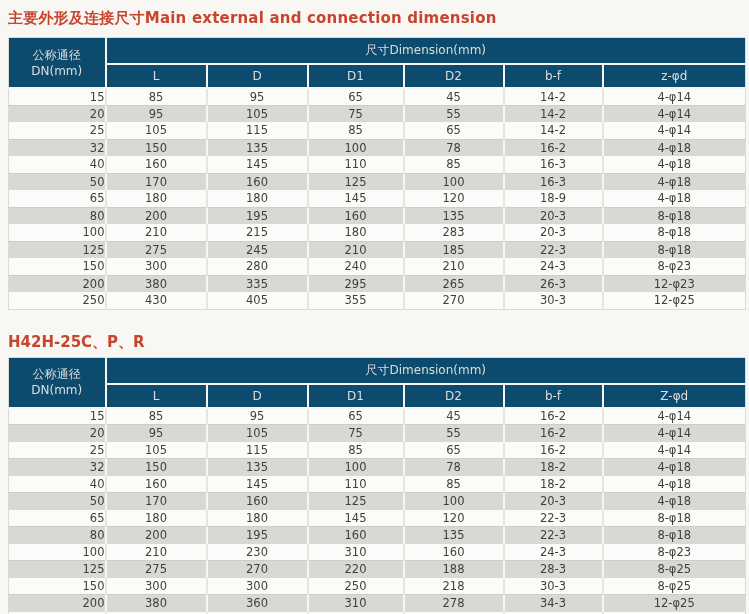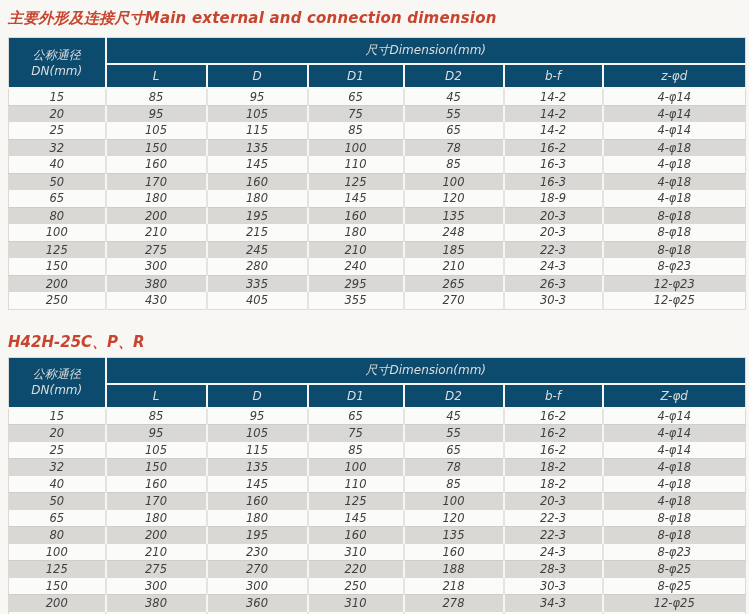--- a/index.html
+++ b/index.html
@@ -2,21 +2,21 @@
 <html><head>
 <meta charset="utf-8">
 <style>
   * { box-sizing: border-box; margin: 0; padding: 0; }
   html, body { width: 749px; height: 614px; }
   body {
     background: #f8f7f4;
     font-family: "DejaVu Sans", "Liberation Sans", sans-serif;
     overflow: hidden;
   }
-  .page { padding: 9px 4px 0 8px; width: 749px; height: 614px; font-style: italic; }
+  .page { padding: 9px 4px 0 8px; width: 749px; height: 614px; }
   .page-title {
     color: #c7452e;
     font-size: 15px;
     font-weight: bold;
     line-height: 19px;
     margin-bottom: 9px;
     letter-spacing: 0.2px;
   }
   .model-heading {
     color: #c7452e;
@@ -50,21 +50,21 @@
   .dim-table thead th.dn-th span { display: block; }
   .dim-table tbody td {
     height: 17px;
     font-size: 11.5px;
     color: #3f3f3b;
     text-align: center;
     vertical-align: middle;
     padding: 0;
     border-left: 2px solid #e6e4e0;
   }
-  .dim-table tbody td:first-child { border-left: none; }
+  .dim-table tbody td:first-child { border-left: none; text-align: right; }
   .dim-table tbody tr:nth-child(odd)  { background: #fbfbf9; }
   .dim-table tbody tr:nth-child(even) { background: #d9d8d5; }
   .dim-table tbody tr:nth-child(even) td { border-left-color: #f6f5f2; border-top: 1px solid #cecdc9; }
   col.c-dn { width: 97px; }
   col.c-l  { width: 101px; }
   col.c-d  { width: 101px; }
   col.c-d1 { width: 96px; }
   col.c-d2 { width: 100px; }
   col.c-bf { width: 99px; }
   col.c-zd { width: 143px; }
@@ -175,21 +175,21 @@
           <td>160</td>
           <td>135</td>
           <td>20-3</td>
           <td>8-φ18</td>
         </tr>
         <tr>
           <td>100</td>
           <td>210</td>
           <td>215</td>
           <td>180</td>
-          <td>248</td>
+          <td>283</td>
           <td>20-3</td>
           <td>8-φ18</td>
         </tr>
         <tr>
           <td>125</td>
           <td>275</td>
           <td>245</td>
           <td>210</td>
           <td>185</td>
           <td>22-3</td>

